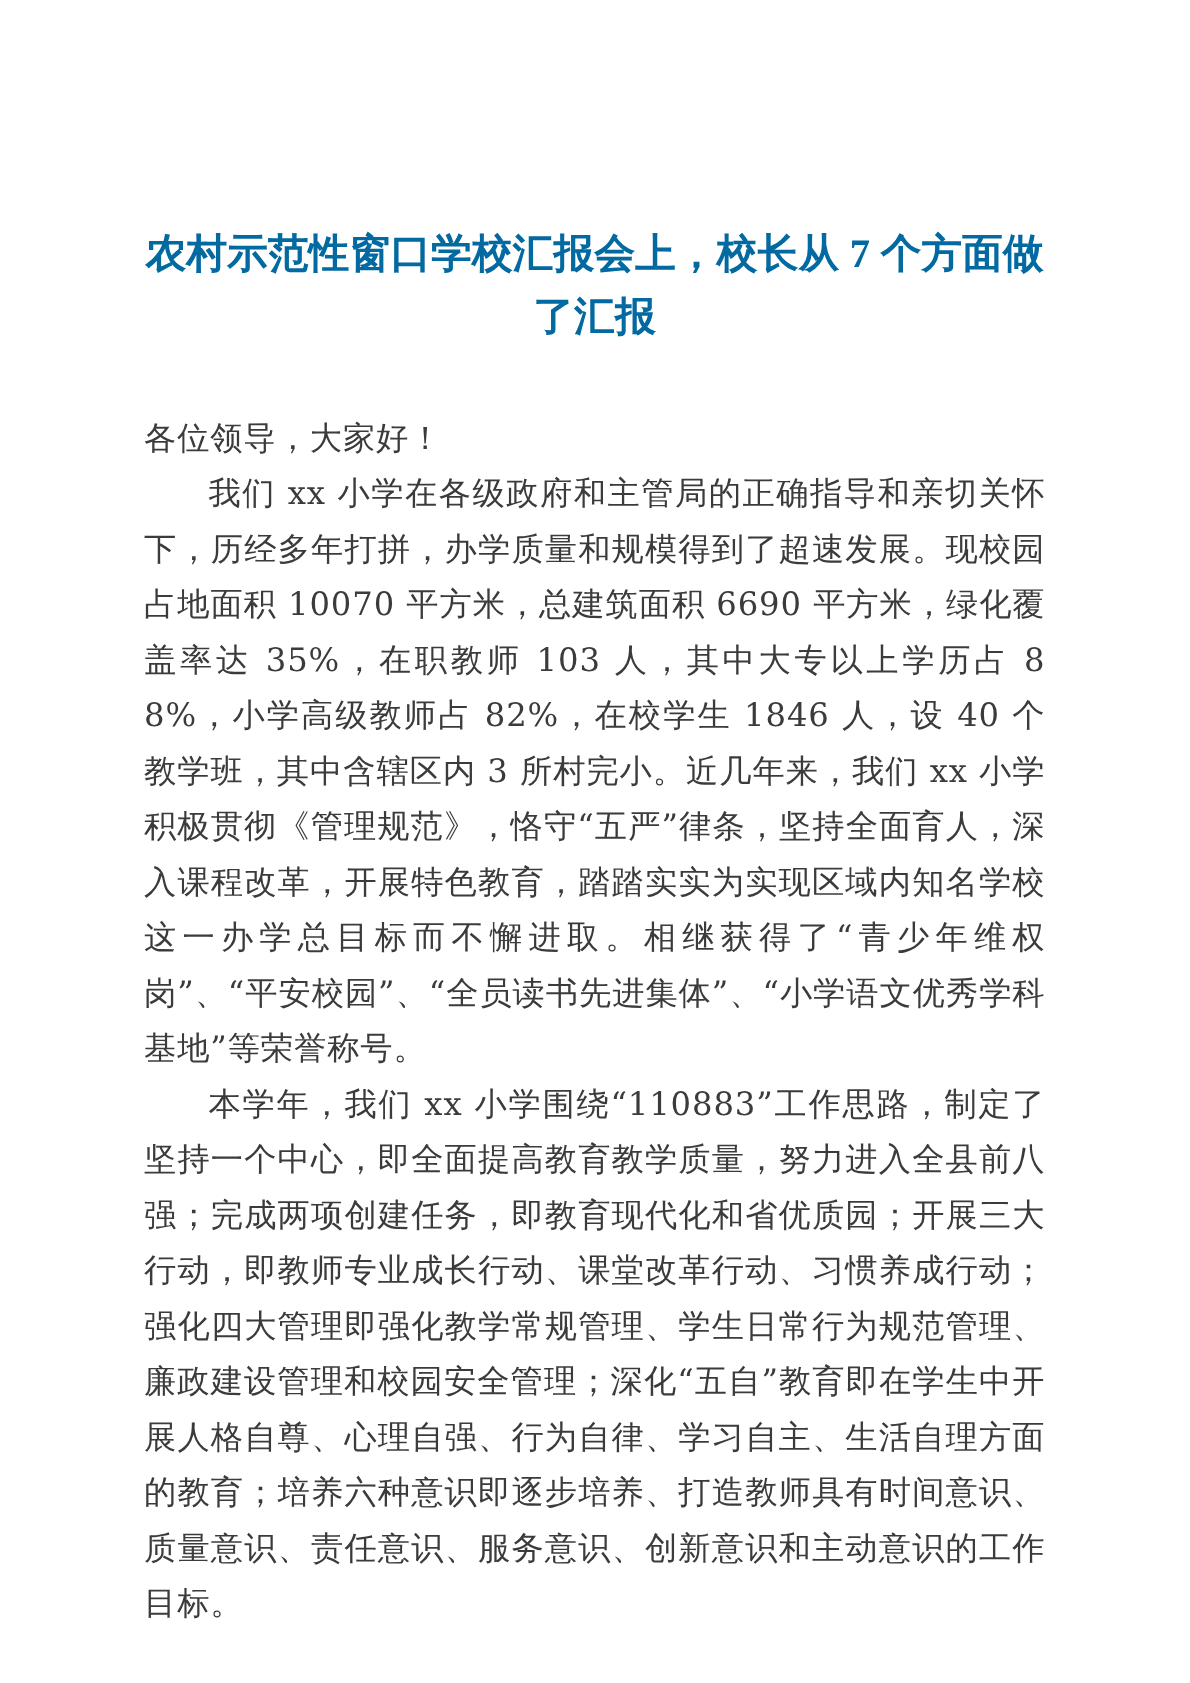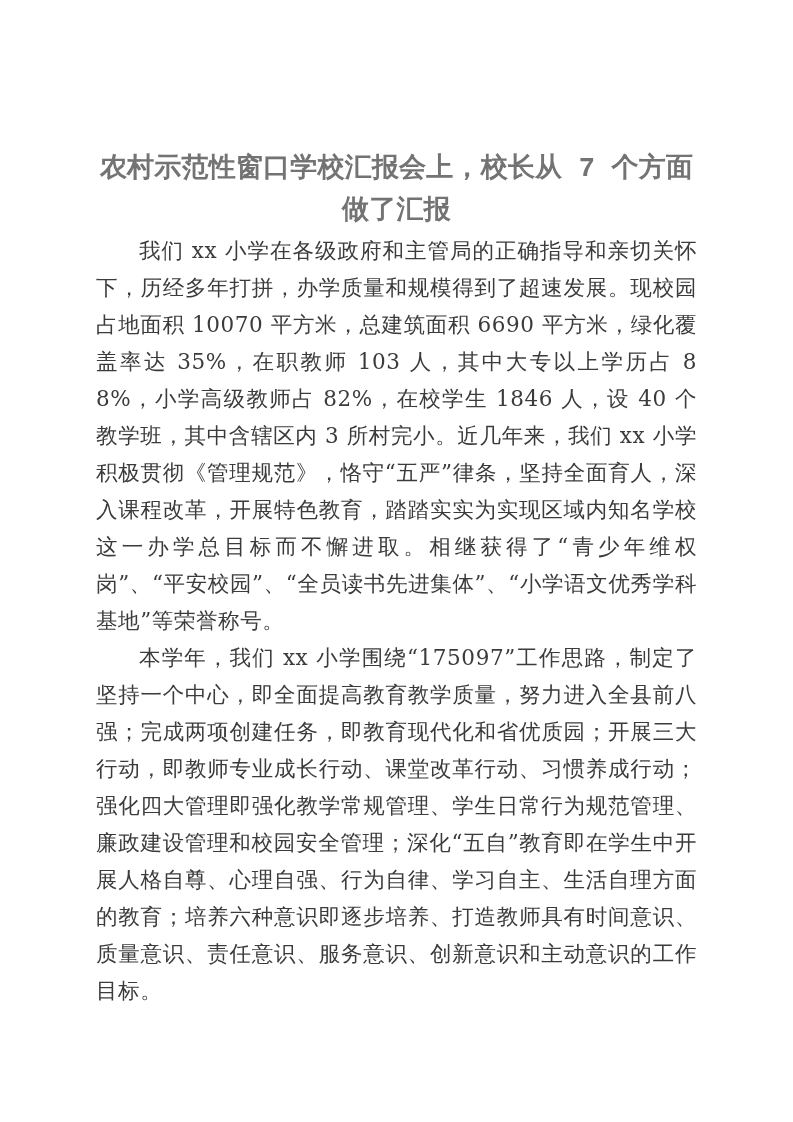--- a/index.html
+++ b/index.html
@@ -19,25 +19,25 @@
   }
 
   .doc-body {
     position: absolute;
     left: 96px;
     top: 0;
     width: 601px;
   }
 
   .doc-title {
-    font-family: Liberation Mono, monospace;
+    font-family: Liberation Serif, serif;
     font-weight: bold;
     font-size: 27px;
     line-height: 42px;
-    color: #737373;
+    color: #0369a1;
     text-align: center;
     margin: 0;
     padding-top: 148px;
     letter-spacing: 0.2px;
   }
 
   .para {
     font-family: "DejaVu Serif", "Liberation Serif", serif;
     font-size: 21.5px;
     line-height: 37px;
@@ -63,22 +63,23 @@
 </style>
 </head>
 <body>
 
 <div class="page">
 
   <div class="doc-body">
 
     <h1 class="doc-title">农村示范性窗口学校汇报会上，校长从 7 个方面做了汇报</h1>
 
+    <p class="para first-block">各位领导，大家好！</p>
 
     <p class="para indent">我们 xx 小学在各级政府和主管局的正确指导和亲切关怀下，历经多年打拼，办学质量和规模得到了超速发展。现校园占地面积 10070 平方米，总建筑面积 6690 平方米，绿化覆盖率达 35%，在职教师 103 人，其中大专以上学历占 88%，小学高级教师占 82%，在校学生 1846 人，设 40 个教学班，其中含辖区内 3 所村完小。近几年来，我们 xx 小学积极贯彻《管理规范》，恪守“五严”律条，坚持全面育人，深入课程改革，开展特色教育，踏踏实实为实现区域内知名学校这一办学总目标而不懈进取。相继获得了“青少年维权岗”、“平安校园”、“全员读书先进集体”、“小学语文优秀学科基地”等荣誉称号。</p>
 
-    <p class="para indent">本学年，我们 xx 小学围绕“175097”工作思路，制定了坚持一个中心，即全面提高教育教学质量，努力进入全县前八强；完成两项创建任务，即教育现代化和省优质园；开展三大行动，即教师专业成长行动、课堂改革行动、习惯养成行动；强化四大管理即强化教学常规管理、学生日常行为规范管理、廉政建设管理和校园安全管理；深化“五自”教育即在学生中开展人格自尊、心理自强、行为自律、学习自主、生活自理方面的教育；培养六种意识即逐步培养、打造教师具有时间意识、质量意识、责任意识、服务意识、创新意识和主动意识的工作目标。</p>
+    <p class="para indent">本学年，我们 xx 小学围绕“110883”工作思路，制定了坚持一个中心，即全面提高教育教学质量，努力进入全县前八强；完成两项创建任务，即教育现代化和省优质园；开展三大行动，即教师专业成长行动、课堂改革行动、习惯养成行动；强化四大管理即强化教学常规管理、学生日常行为规范管理、廉政建设管理和校园安全管理；深化“五自”教育即在学生中开展人格自尊、心理自强、行为自律、学习自主、生活自理方面的教育；培养六种意识即逐步培养、打造教师具有时间意识、质量意识、责任意识、服务意识、创新意识和主动意识的工作目标。</p>
 
     <div class="spacer-bottom"></div>
 
   </div>
 
 </div>
 
 </body></html>

